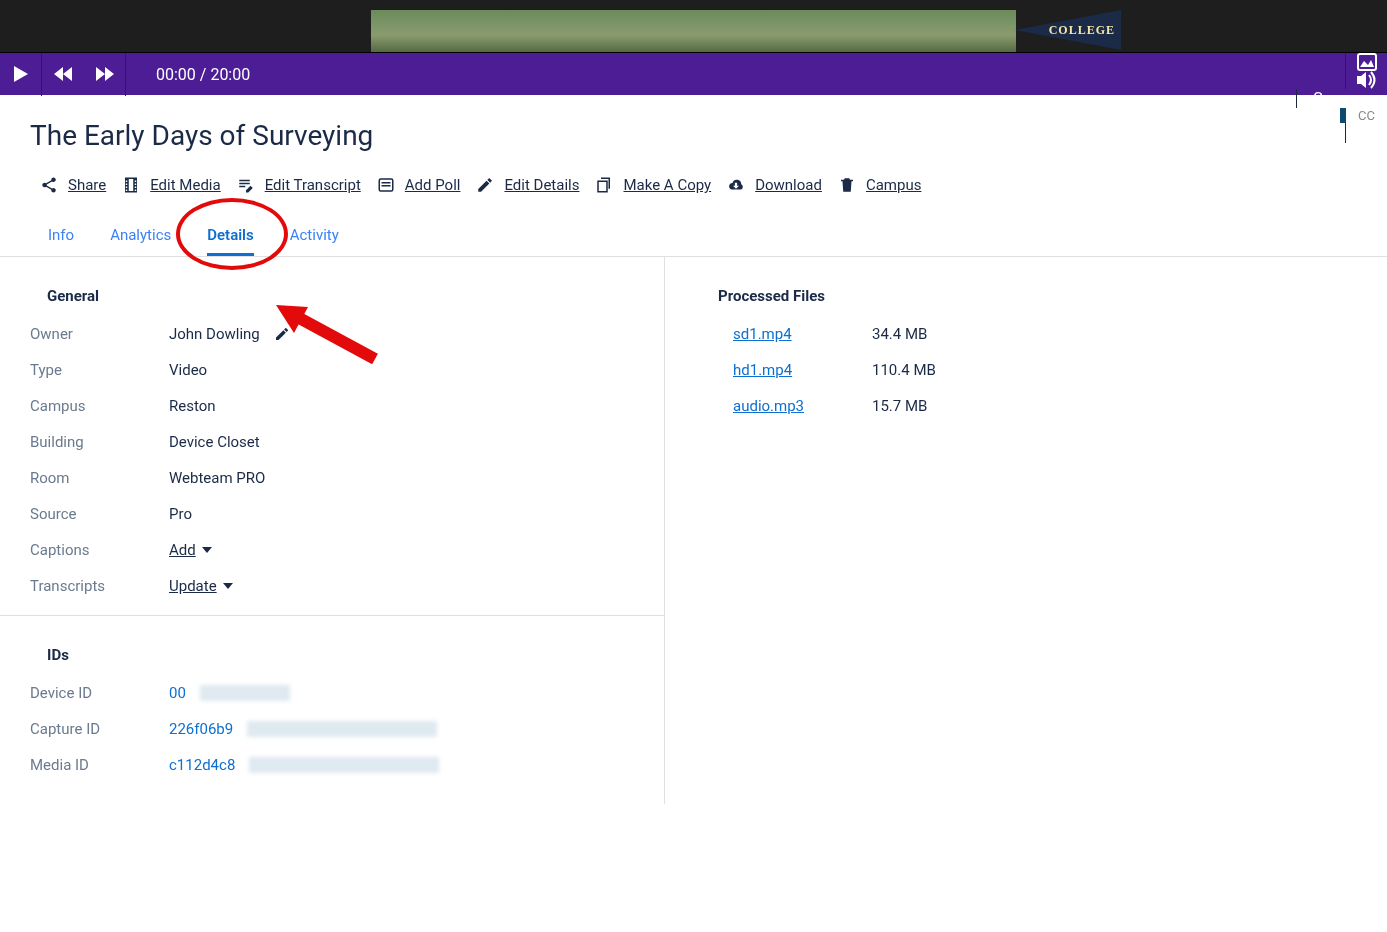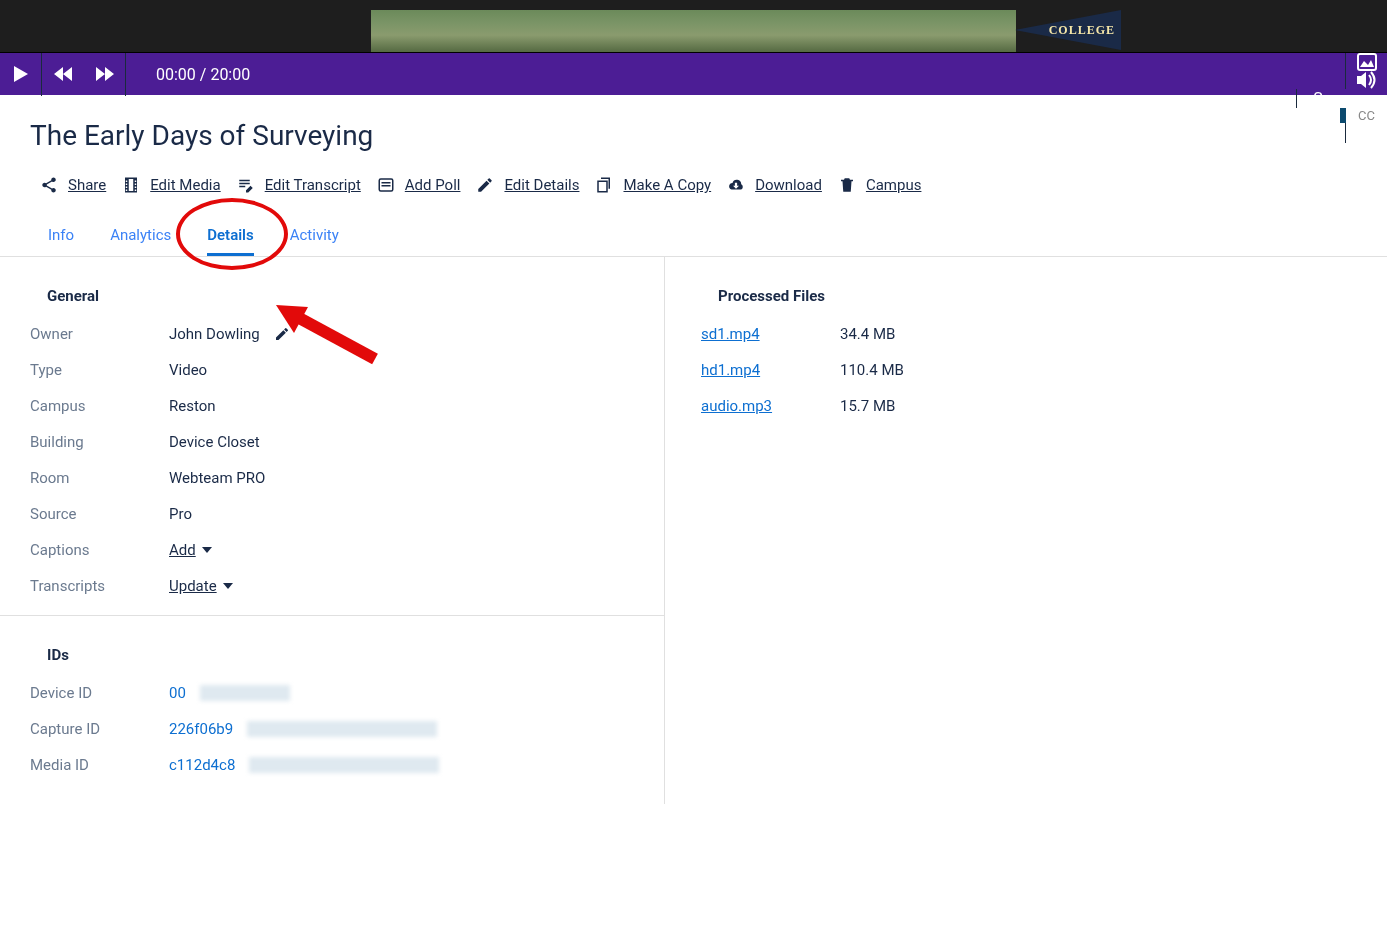--- a/index.html
+++ b/index.html
@@ -177,21 +177,21 @@
     align-items: center;
     gap: 14px;
   }
   .dropdown-link {
     text-decoration: underline;
     display: flex;
     align-items: center;
     gap: 6px;
     cursor: pointer;
   }
-  .files .kv .k { flex: 0 0 139px; }
+  .files .kv .k { flex: 0 0 139px; margin-left: 32px; }
   .files .kv .k a { color: #0d6fd1; text-decoration: underline; }
   .divider-h {
     height: 1px;
     background: #e0e0e0;
     margin: 20px -30px 30px -30px;
   }
   .id-val { color: #0d6fd1; }
   .blur-box {
     display: inline-block;
     background: #dfe9f0;

